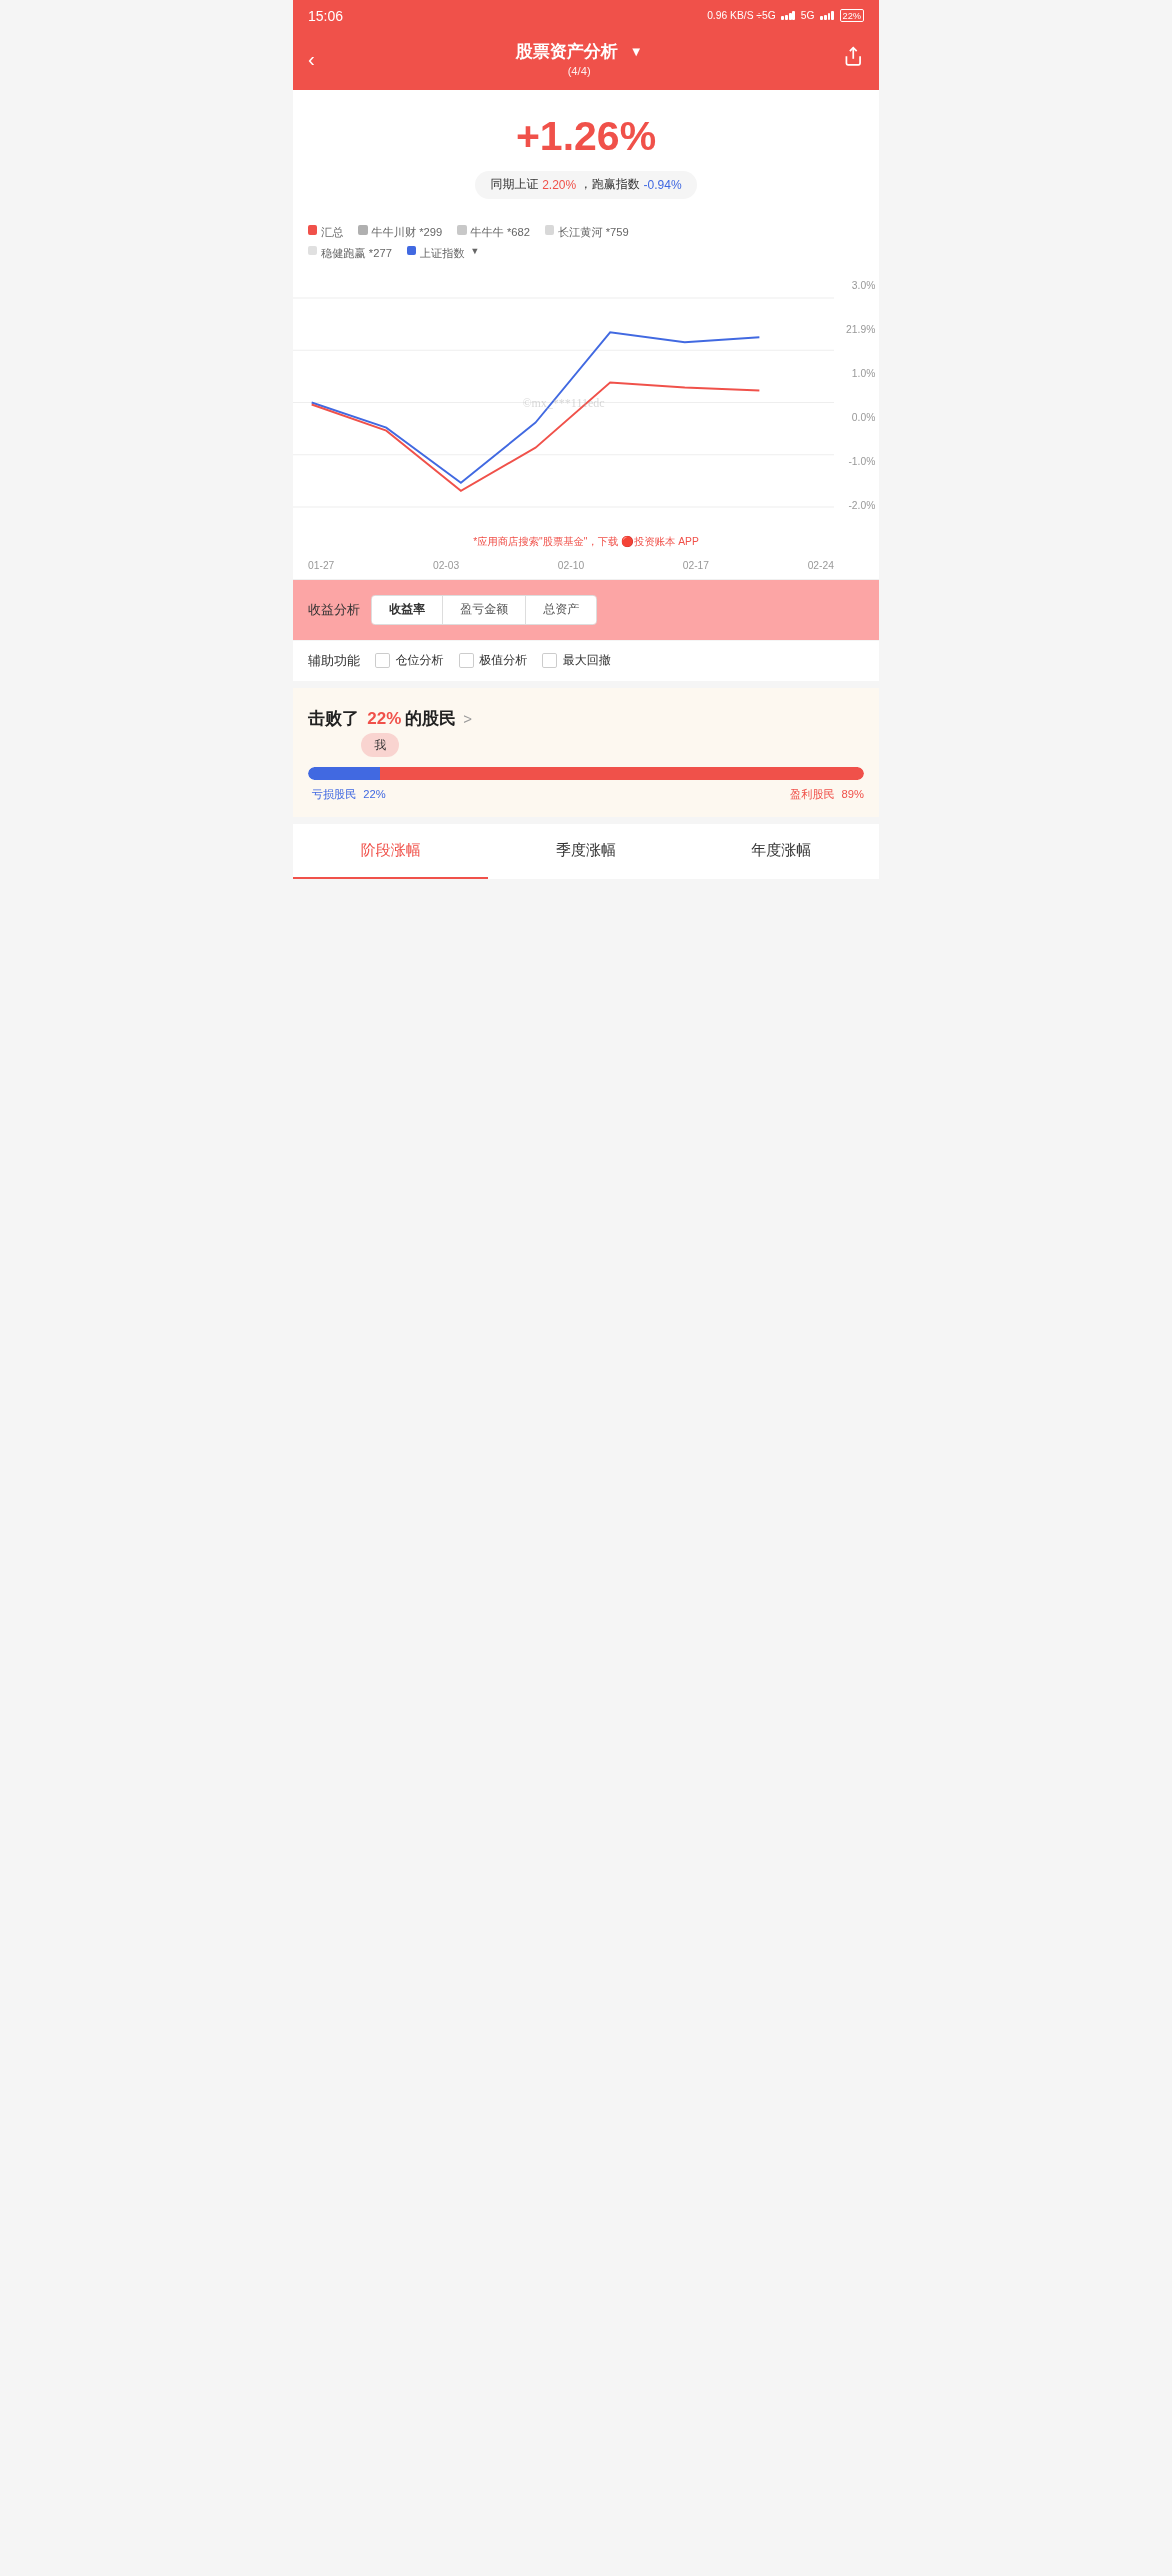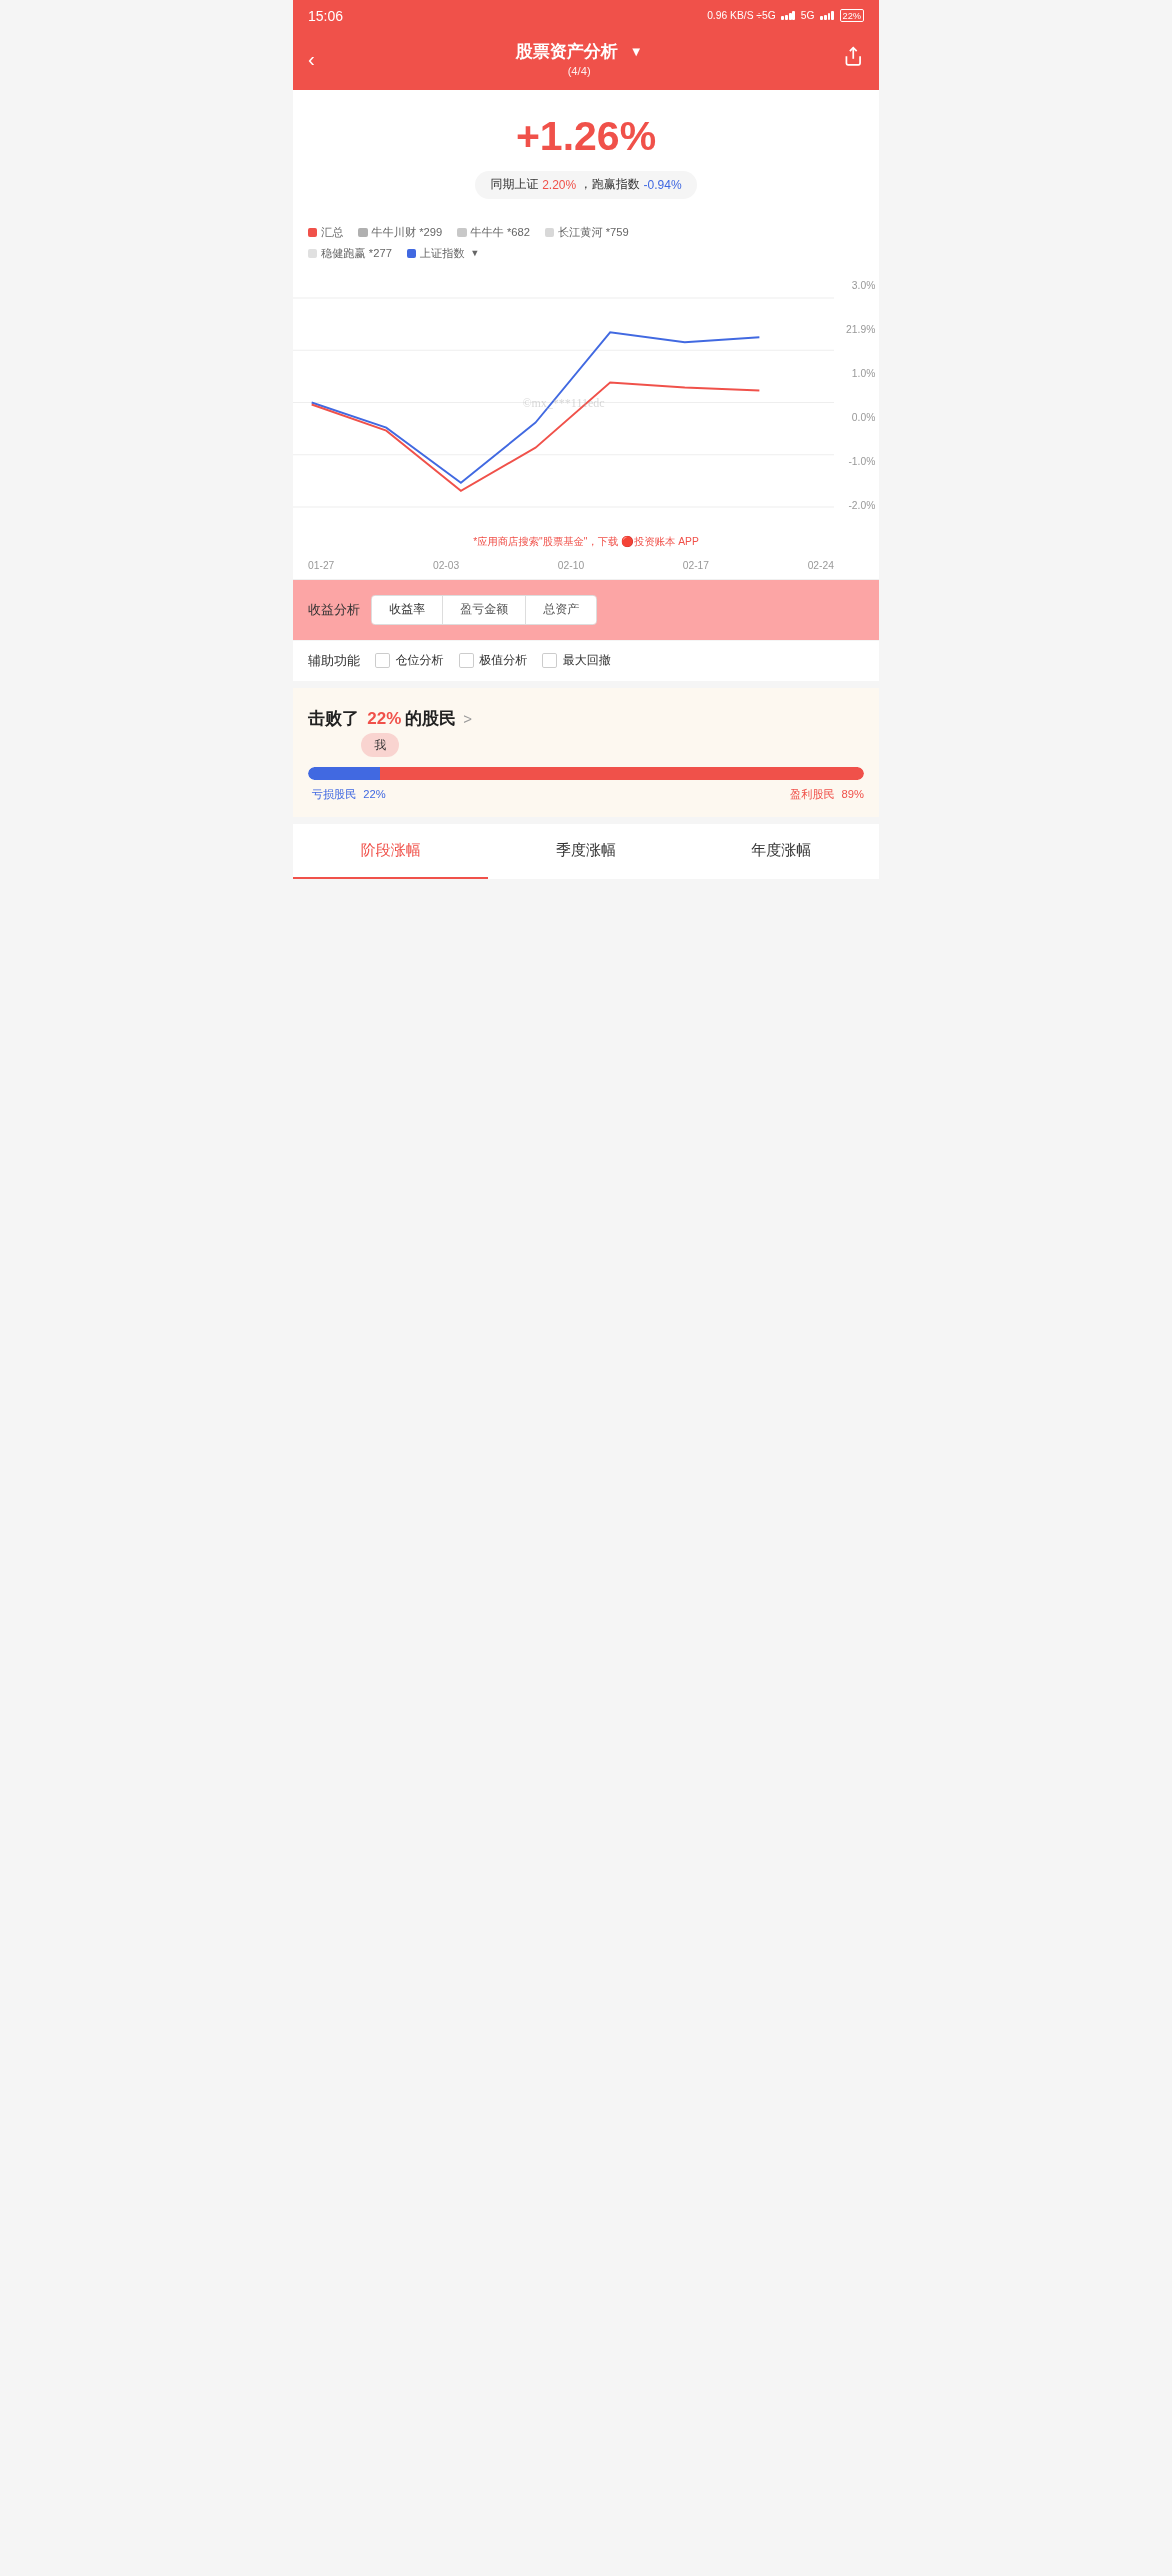--- a/index.html
+++ b/index.html
@@ -78,21 +78,20 @@
     .legend-row {
       display: flex;
       flex-wrap: wrap;
       gap: 7.5px 15px;
       align-items: center;
       font-size: 11.2px;
       color: #666;
     }
     .legend-item {
       display: flex;
-      align-items: center;
       gap: 3.7px;
     }
     .legend-dot {
       width: 9.3px;
       height: 9.3px;
       border-radius: 1.9px;
       flex-shrink: 0;
     }
     .legend-dot-red { background: #f0514a; }
     .legend-dot-gray1 { background: #b0b0b0; }
@@ -180,21 +179,21 @@
       padding: 5.6px 17px;
       font-size: 12px;
       cursor: pointer;
       color: #555;
       background: white;
       border: none;
     }
     .analysis-tab.active {
       background: white;
       color: #333;
-      font-weight: 400;
+      font-weight: 700;
       border: none;
     }
     .analysis-tab:not(:last-child) {
       border-right: 0.9px solid #ddd;
     }
 
     
     .helper-section {
       background: white;
       padding: 11.2px 15px;

